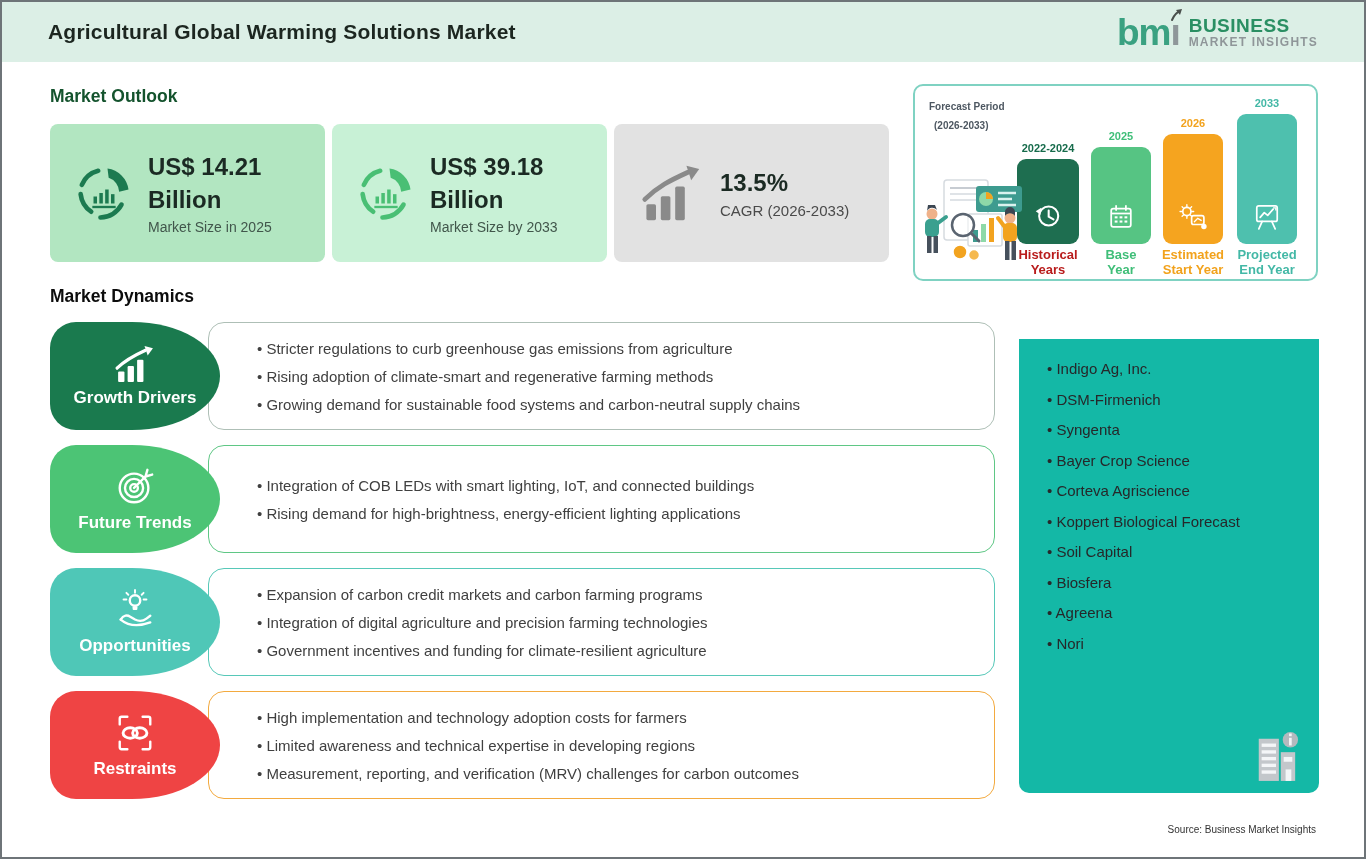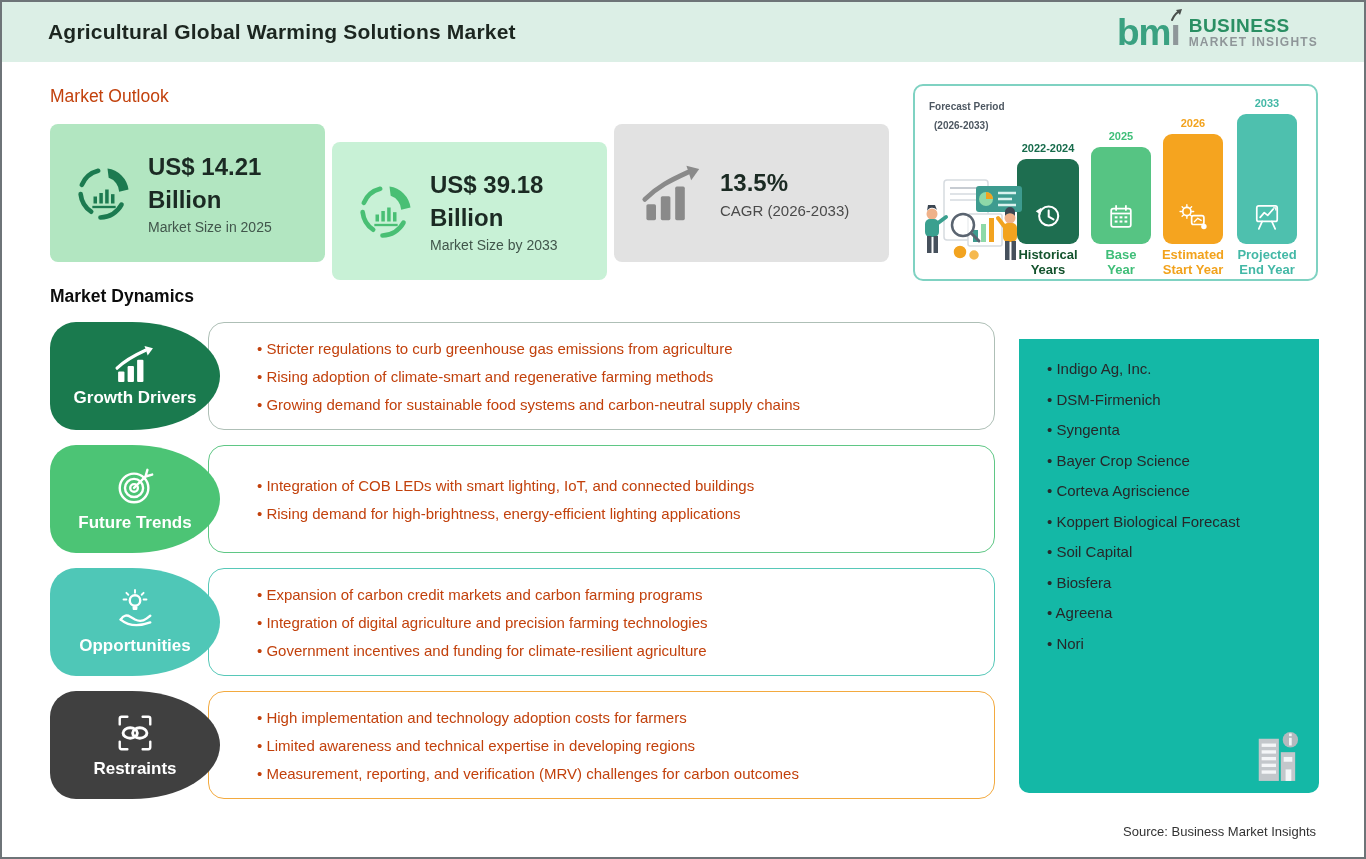--- a/index.html
+++ b/index.html
@@ -14,29 +14,29 @@
   .logo { display:flex; align-items:center; gap:9px; }
   .logo-mark { position:relative; font-size:37px; font-weight:bold; color:#3aa181; line-height:1;
                letter-spacing:-1px; }
   .logo-mark .logo-i { color:#8f979a; }
   .logo-arrow { position:absolute; right:-4px; top:-6px; }
   .logo-text { display:flex; flex-direction:column; line-height:1.05; }
   .logo-line1 { font-size:19px; font-weight:bold; color:#2a8f63; letter-spacing:.5px; }
   .logo-line2 { font-size:12px; font-weight:bold; color:#8f9699; letter-spacing:1.2px; }
 
   
-  .h-outlook  { position:absolute; left:48px; top:84px;  font-size:17.5px; font-weight:normal; color:#c2410c; }
+  .h-outlook  { position:absolute; left:48px; top:84px;  font-size:17.5px; font-weight:bold; color:#14532d; }
   .h-dynamics { position:absolute; left:48px; top:284px; font-size:17.5px; font-weight:bold; color:#0c0c0c; }
 
   
   .cards { position:absolute; left:48px; top:122px; display:flex; gap:7px; }
   .card { width:275px; height:138px; border-radius:8px; display:flex; align-items:center;
           padding-left:26px; gap:16px; }
   .card-1 { background:#b2e6c1; }
-  .card-2 { background:#c8f1d6;margin-top:18px; }
+  .card-2 { background:#c8f1d6; }
   .card-3 { background:#e2e2e2; }
   .card-icon-1 { color:#1c7a50; }
   .card-icon-2 { color:#49bf74; }
   .card-icon-3 { color:#8a8a8a; }
   .card-val { font-size:24px; font-weight:bold; color:#1b2a23; line-height:1.35; }
   .card-cap { font-size:14px; color:#41564b; margin-top:3px; font-weight:normal; }
   .card-3 .card-cap { font-size:15px; color:#4a4a4a; }
 
   
   .forecast { position:absolute; left:911px; top:82px; width:405px; height:197px; background:#fff;
@@ -50,60 +50,60 @@
   .fb3 { left:248px; width:60px; height:110px; background:#f5a41f; }
   .fb4 { left:322px; width:60px; height:130px; background:#4ec0ae; }
   .fbar .bar-icon { position:absolute; bottom:13px; left:50%; transform:translateX(-50%); color:#fff; }
   .fy { position:absolute; width:110px; text-align:center; font-weight:bold; font-size:11px; }
   .fy1 { left:78px;  bottom:125px; color:#166b4b; }
   .fy2 { left:151px; bottom:137px; color:#3fbe78; }
   .fy3 { left:223px; bottom:150px; color:#f2a21c; }
   .fy4 { left:297px; bottom:170px; color:#43b8a6; }
   .fc { position:absolute; top:161px; width:100px; text-align:center; font-weight:bold;
         font-size:13px; line-height:15px; }
-  .fc1 { left:83px;  color:#14532d; }
+  .fc1 { left:83px;  color:#b91c1c; }
   .fc2 { left:156px; color:#3fbe78; }
   .fc3 { left:228px; color:#f2a21c; }
   .fc4 { left:302px; color:#43b8a6; }
   .f-illus { position:absolute; left:5px; bottom:3px; }
 
   
   .dyn { position:absolute; left:48px; width:945px; height:108px; }
   .dyn-1 { top:320px; } .dyn-2 { top:443px; } .dyn-3 { top:566px; } .dyn-4 { top:689px; }
   .dyn .box { position:absolute; left:158px; right:0; top:0; bottom:0; background:#fff;
               border-radius:16px; border:1.5px solid #aebfb6; }
   .dyn-2 .box { border-color:#5fc785; }
   .dyn-3 .box { border-color:#57c8b8; }
   .dyn-4 .box { border-color:#f3aa3f; }
   .pill { position:absolute; left:0; top:0; width:170px; height:108px; z-index:2; color:#fff;
           border-radius:26px 88px 88px 26px / 26px 54px 54px 26px;
           display:flex; flex-direction:column; align-items:center; justify-content:center; gap:5px; }
   .pill-1 { background:#1a7a4e; }
   .pill-2 { background:#4cc475; }
   .pill-3 { background:#4fc7b7; }
-  .pill-4 { background:#404040; }
+  .pill-4 { background:#ef4444; }
   .pill-label { font-size:17px; font-weight:bold; }
   .bullets { position:absolute; left:207px; top:0; bottom:0; display:flex; flex-direction:column;
              justify-content:center; gap:11px; list-style:none; }
-  .bullets li { font-size:15px; color:#c2410c; }
+  .bullets li { font-size:15px; color:#404040; }
   .bullets li::before { content:"•  "; }
 
   
   .players { position:absolute; left:1017px; top:299px; width:300px; height:492px; }
   .players-hd { height:54px; background:#6e767e; border-radius:10px 10px 0 0; color:#fff;
                 font-weight:bold; font-size:17px; display:flex; align-items:center; justify-content:center;margin-top:48px; }
   .players-bd { position:absolute; top:38px; left:0; right:0; bottom:0; background:#14b8a6;
                 border-radius:0 0 10px 10px; padding:21px 10px 0 28px; }
   .players-bd ul { list-style:none; }
   .players-bd li { font-size:15px; color:#26282a; margin-bottom:12.5px; line-height:18px; }
   .players-bd li::before { content:"•  "; }
   .building { position:absolute; right:20px; bottom:8px; }
 
   
-  .source { position:absolute; top:822px; right:48px; font-size:13px; color:#333; }
+  .source { position:absolute; top:822px; right:48px; font-size:10px; color:#333; }
 </style>
 </head>
 <body>
 
 <div class="page">
 
   <header class="topbar">
     <h1 class="page-title">Agricultural Global Warming Solutions Market</h1>
     <div class="logo">
       <div class="logo-mark"><span>bm</span><span class="logo-i">ı</span>

